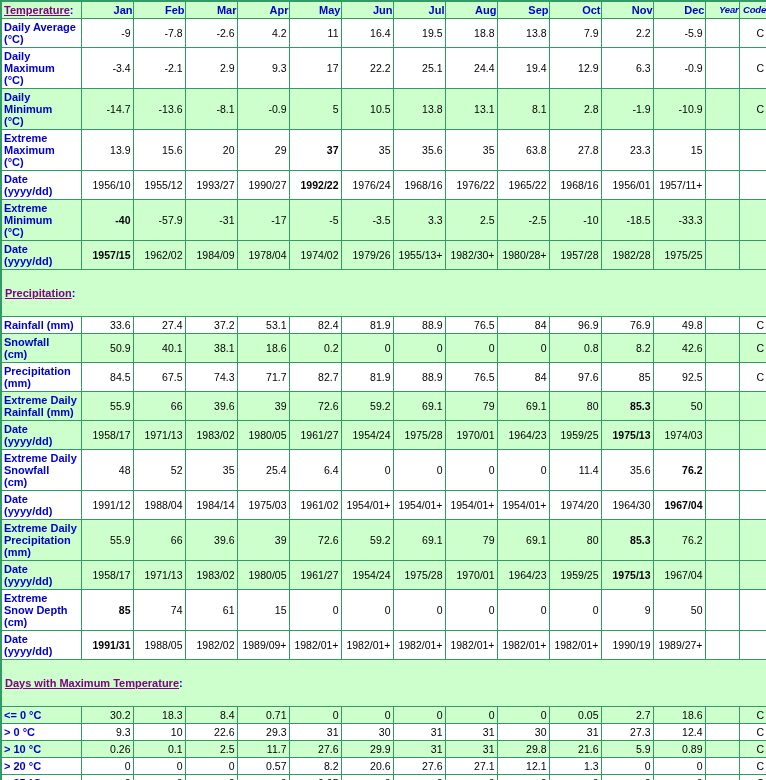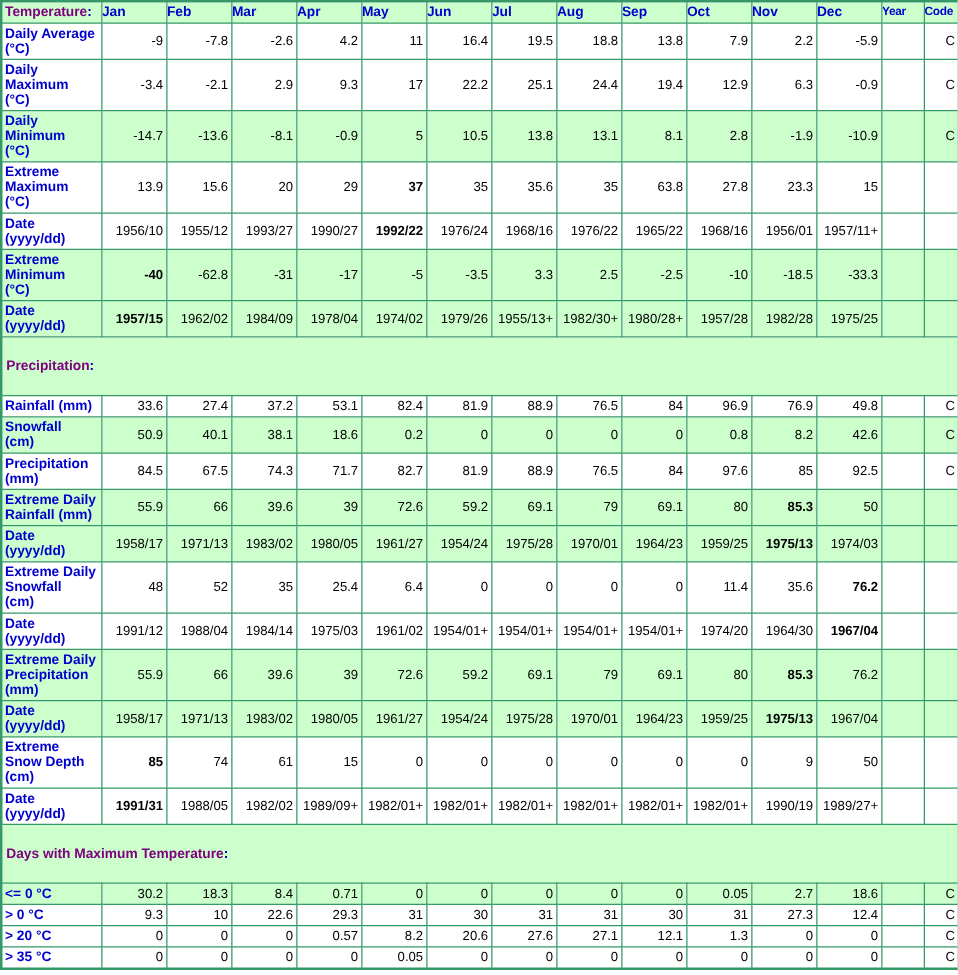--- a/index.html
+++ b/index.html
@@ -17,37 +17,37 @@
   col.year-col{width:34px;}
   col.code-col{width:28px;}
   th,td{
     border:1px solid var(--border);
     font-size:11px; line-height:12px;
     vertical-align:middle;
     overflow:hidden;
   }
   thead tr{background:var(--green);}
   th.month-hdr{
-    color:var(--blue); font-weight:bold; text-align:left; padding:2px 0;
-  }
-  th.small-hdr{font-size:9.5px; letter-spacing:-0.2px; padding:2px 0;}
+    color:var(--blue); font-weight:bold; text-align:right; padding:2px 0;
+  }
+  th.small-hdr{font-size:9.5px; letter-spacing:-0.2px; padding:2px 0;font-style:italic;}
   th.corner{ text-align:left; padding:2px 2px; white-space:nowrap;}
   tr.green{background:var(--green);}
   tr.white{background:var(--white);}
   th.rowlabel{
     color:var(--blue); font-weight:bold; text-align:left; padding:2px 2px;
   }
   td.val{
     color:var(--black); text-align:right; font-size:10.5px;
     padding:1px 2px 1px 0; white-space:nowrap;
   }
   td.rec{font-weight:bold;margin-top:19px;}
   td.section-row{padding:17px 3px; white-space:nowrap;}
   .sec-link{
-    color:var(--purple); font-weight:bold; cursor:pointer;
+    color:var(--purple); font-weight:bold; text-decoration:underline; cursor:pointer;
   }
   .sec-colon{color:var(--blue); font-weight:bold;}
 </style>
 </head>
 <body>
 
 <table class="climate">
   <colgroup>
     <col class="label-col">
     <col class="month-col">
@@ -166,21 +166,21 @@
         <td class="val">1965/22</td>
         <td class="val">1968/16</td>
         <td class="val">1956/01</td>
         <td class="val">1957/11+</td>
         <td class="val"></td>
         <td class="val"></td>
       </tr>
       <tr class="green">
         <th class="rowlabel"><span>Extreme</span><br><span>Minimum</span><br><span>(°C)</span></th>
         <td class="val rec">-40</td>
-        <td class="val">-62.8</td>
+        <td class="val">-57.9</td>
         <td class="val">-31</td>
         <td class="val">-17</td>
         <td class="val">-5</td>
         <td class="val">-3.5</td>
         <td class="val">3.3</td>
         <td class="val">2.5</td>
         <td class="val">-2.5</td>
         <td class="val">-10</td>
         <td class="val">-18.5</td>
         <td class="val">-33.3</td>
@@ -424,20 +424,37 @@
         <td class="val">30</td>
         <td class="val">31</td>
         <td class="val">31</td>
         <td class="val">30</td>
         <td class="val">31</td>
         <td class="val">27.3</td>
         <td class="val">12.4</td>
         <td class="val"></td>
         <td class="val">C</td>
       </tr>
+      <tr class="green">
+        <th class="rowlabel"><span>&gt; 10 °C</span></th>
+        <td class="val">0.26</td>
+        <td class="val">0.1</td>
+        <td class="val">2.5</td>
+        <td class="val">11.7</td>
+        <td class="val">27.6</td>
+        <td class="val">29.9</td>
+        <td class="val">31</td>
+        <td class="val">31</td>
+        <td class="val">29.8</td>
+        <td class="val">21.6</td>
+        <td class="val">5.9</td>
+        <td class="val">0.89</td>
+        <td class="val"></td>
+        <td class="val">C</td>
+      </tr>
       <tr class="white">
         <th class="rowlabel"><span>&gt; 20 °C</span></th>
         <td class="val">0</td>
         <td class="val">0</td>
         <td class="val">0</td>
         <td class="val">0.57</td>
         <td class="val">8.2</td>
         <td class="val">20.6</td>
         <td class="val">27.6</td>
         <td class="val">27.1</td>

